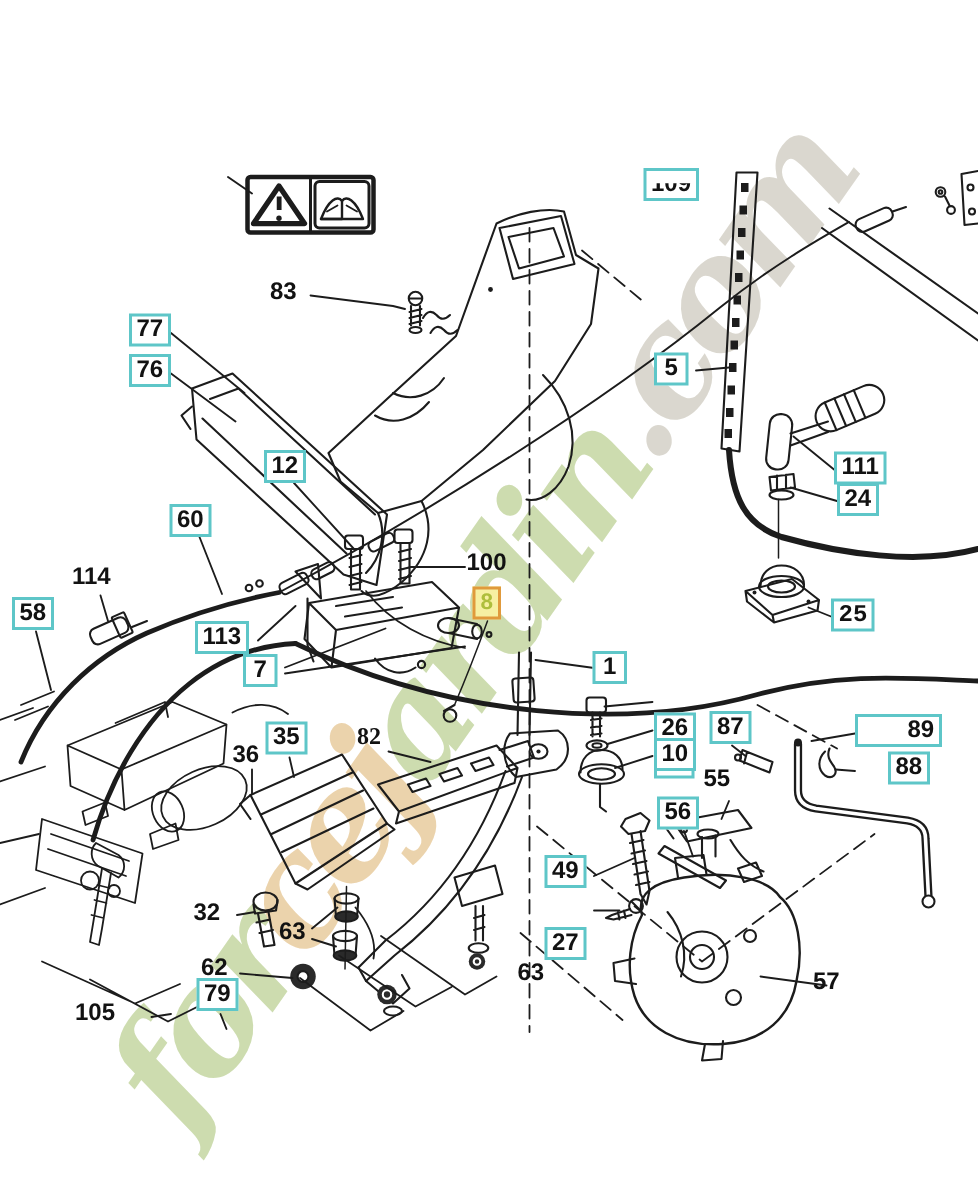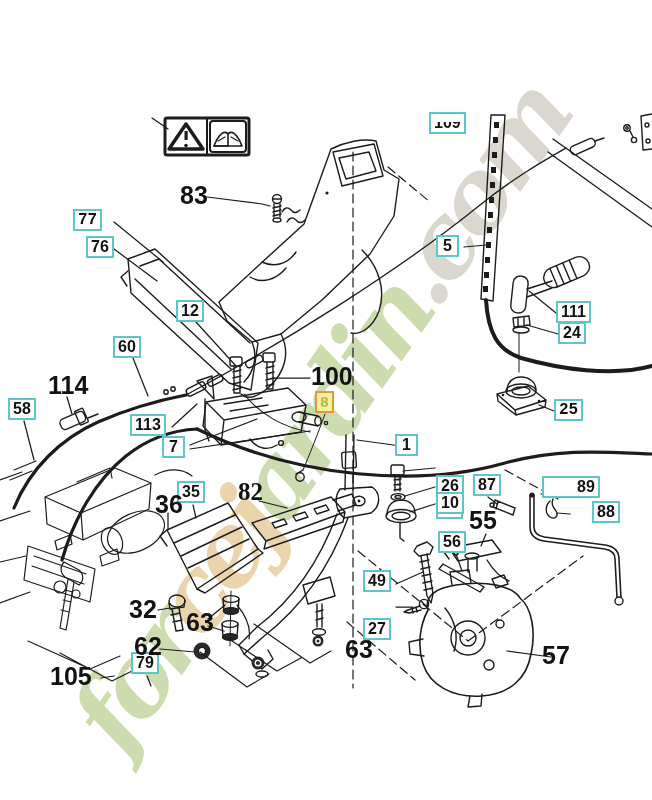--- a/index.html
+++ b/index.html
@@ -6,21 +6,21 @@
   #stage{position:relative;width:652px;height:800px;background:#fff;overflow:hidden;
          font-family:"Liberation Sans",sans-serif;}
   #watermark{position:absolute;left:95px;top:738px;transform:rotate(-55deg);
              transform-origin:0 0;white-space:nowrap;z-index:1;opacity:.5;
              font:italic bold 100px "DejaVu Serif",serif;letter-spacing:-7px;line-height:0;}
   #artwork{position:absolute;left:0;top:0;z-index:2;}
   .lbl-box{position:absolute;background:#fff;border:2px solid #5ec6c8;color:#121212;
            font-weight:bold;font-size:16px;line-height:18px;padding:0 3px;
            text-align:center;min-width:13px;z-index:3;}
   .lbl-box.clip-top span{display:inline-block;clip-path:inset(45% 0 0 0);}
-  .lbl-plain{position:absolute;color:#121212;font-weight:bold;font-size:25px;
+  .lbl-plain{position:absolute;color:#121212;font-weight:bold;font-size:16px;
              line-height:20px;z-index:3;}
   .lbl-hl{position:absolute;background:#f6f0a2;border:2px solid #e09a3c;color:#aebe3c;
           font-weight:bold;font-size:15px;line-height:18px;width:15px;text-align:center;z-index:3;}
 </style>
 </head>
 <body>
 
 <div id="stage">
 
   <div id="watermark"><span style="color: rgb(156, 186, 98);">f</span><span style="color: rgb(156, 186, 98);">o</span><span style="color: rgb(156, 186, 98);">r</span><span style="color: rgb(217, 169, 92);">c</span><span style="color: rgb(217, 169, 92);">e</span><span style="color: rgb(217, 169, 92);">j</span><span style="color: rgb(156, 186, 98);">a</span><span style="color: rgb(156, 186, 98);">r</span><span style="color: rgb(156, 186, 98);">d</span><span style="color: rgb(156, 186, 98);">i</span><span style="color: rgb(156, 186, 98);">n</span><span style="color: rgb(183, 177, 160);">.</span><span style="color: rgb(183, 177, 160);">c</span><span style="color: rgb(183, 177, 160);">o</span><span style="color: rgb(183, 177, 160);">m</span></div>
@@ -289,38 +289,38 @@
       M401,446 L357,440 M435,468 L403,471 M435,487 L405,496 M435,504 L410,512
       M488,497 L497,504 M570,489 L541,494 M570,514 L557,513 M486,534 L481,546
       M456,554 L462,571 M396,584 L423,572 M396,607 L413,607 M551,657 L507,651
       M193,505 L196,518 M168,513 L168,529 M259,501 L287,508 M158,610 L170,608
       M208,619 L225,605 M208,626 L224,631 M160,649 L195,652 M147,676 L151,686
       M101,678 L114,676 M464,247 L486,245 M556,313 L529,291 M558,334 L527,325
       M554,411 L539,405"></path>
   </svg>
 
   <div id="labels">
-      <div class="lbl-box" style="left: 73px; top: 209px; font-family: Liberation Mono, monospace;"><span>77</span></div>
+      <div class="lbl-box" style="left: 86px; top: 209px;"><span>77</span></div>
       <div class="lbl-box" style="left: 86px; top: 236px;"><span>76</span></div>
       <div class="lbl-box" style="left: 176px; top: 300px;"><span>12</span></div>
       <div class="lbl-box" style="left: 113px; top: 336px;"><span>60</span></div>
       <div class="lbl-box" style="left: 8px; top: 398px;"><span>58</span></div>
       <div class="lbl-box" style="left: 130px; top: 414px;"><span>113</span></div>
       <div class="lbl-box" style="left: 162px; top: 436px;"><span>7</span></div>
       <div class="lbl-box" style="left: 436px; top: 235px;"><span>5</span></div>
       <div class="lbl-box clip-top" style="left: 429px; top: 112px;"><span>109</span></div>
       <div class="lbl-box" style="left: 556px; top: 301px;"><span>111</span></div>
       <div class="lbl-box" style="left: 558px; top: 322px;"><span>24</span></div>
       <div class="lbl-box" style="left: 554px; top: 399px; font-family: Liberation Mono, monospace;"><span>25</span></div>
       <div class="lbl-box" style="left: 395px; top: 434px;"><span>1</span></div>
       <div class="lbl-box" style="left: 436px; top: 457px; margin-top: 40px;"><span>11</span></div>
       <div class="lbl-box" style="left: 436px; top: 475px; text-align: center;"><span>26</span></div>
       <div class="lbl-box" style="left: 436px; top: 492px;"><span>10</span></div>
       <div class="lbl-box" style="left: 473px; top: 474px;"><span>87</span></div>
-      <div class="lbl-box" style="left: 542px; top: 476px; padding-left: 33px;"><span>89</span></div>
+      <div class="lbl-box" style="left: 570px; top: 476px; padding-left: 33px;"><span>89</span></div>
       <div class="lbl-box" style="left: 592px; top: 501px;"><span>88</span></div>
       <div class="lbl-box" style="left: 438px; top: 531px;"><span>56</span></div>
       <div class="lbl-box" style="left: 363px; top: 570px;"><span>49</span></div>
       <div class="lbl-box" style="left: 363px; top: 618px;"><span>27</span></div>
       <div class="lbl-box" style="left: 177px; top: 481px;"><span>35</span></div>
       <div class="lbl-box" style="left: 131px; top: 652px;"><span>79</span></div>
       <div class="lbl-plain" style="left: 180px; top: 185px;">83</div>
       <div class="lbl-plain" style="left: 48px; top: 375px;">114</div>
       <div class="lbl-plain" style="left: 311px; top: 366px;">100</div>
       <div class="lbl-plain" style="left: 238px; top: 482px; font-family: Liberation Serif, serif;">82</div>

